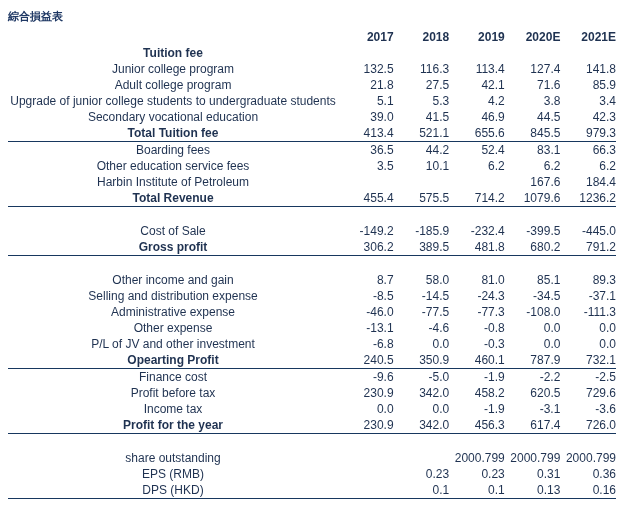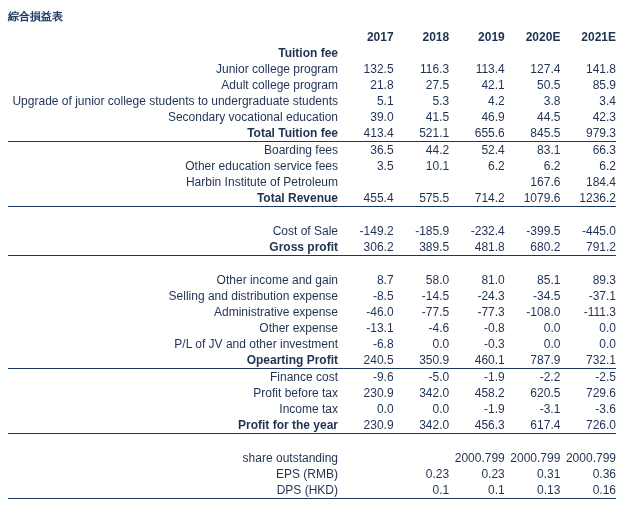--- a/index.html
+++ b/index.html
@@ -41,21 +41,21 @@
     overflow: visible;
     font-weight: normal;
     vertical-align: middle;
   }
   table.income th.num,
   table.income td.num {
     text-align: right;
   }
   table.income th.label,
   table.income td.label {
-    text-align: right;
+    text-align: center;
   }
   table.income thead th {
     font-weight: bold;
   }
   tr.bold td.label {
     font-weight: bold;
   }
   tr.rule td {
     border-bottom: 1.5px solid #17375E;
   }
@@ -99,21 +99,21 @@
           <td class="num">116.3</td>
           <td class="num">113.4</td>
           <td class="num">127.4</td>
           <td class="num">141.8</td>
         </tr>
         <tr>
           <td class="label">Adult college program</td>
           <td class="num">21.8</td>
           <td class="num">27.5</td>
           <td class="num">42.1</td>
-          <td class="num">50.5</td>
+          <td class="num">71.6</td>
           <td class="num">85.9</td>
         </tr>
         <tr>
           <td class="label">Upgrade of junior college students to undergraduate students</td>
           <td class="num">5.1</td>
           <td class="num">5.3</td>
           <td class="num">4.2</td>
           <td class="num">3.8</td>
           <td class="num">3.4</td>
         </tr>

